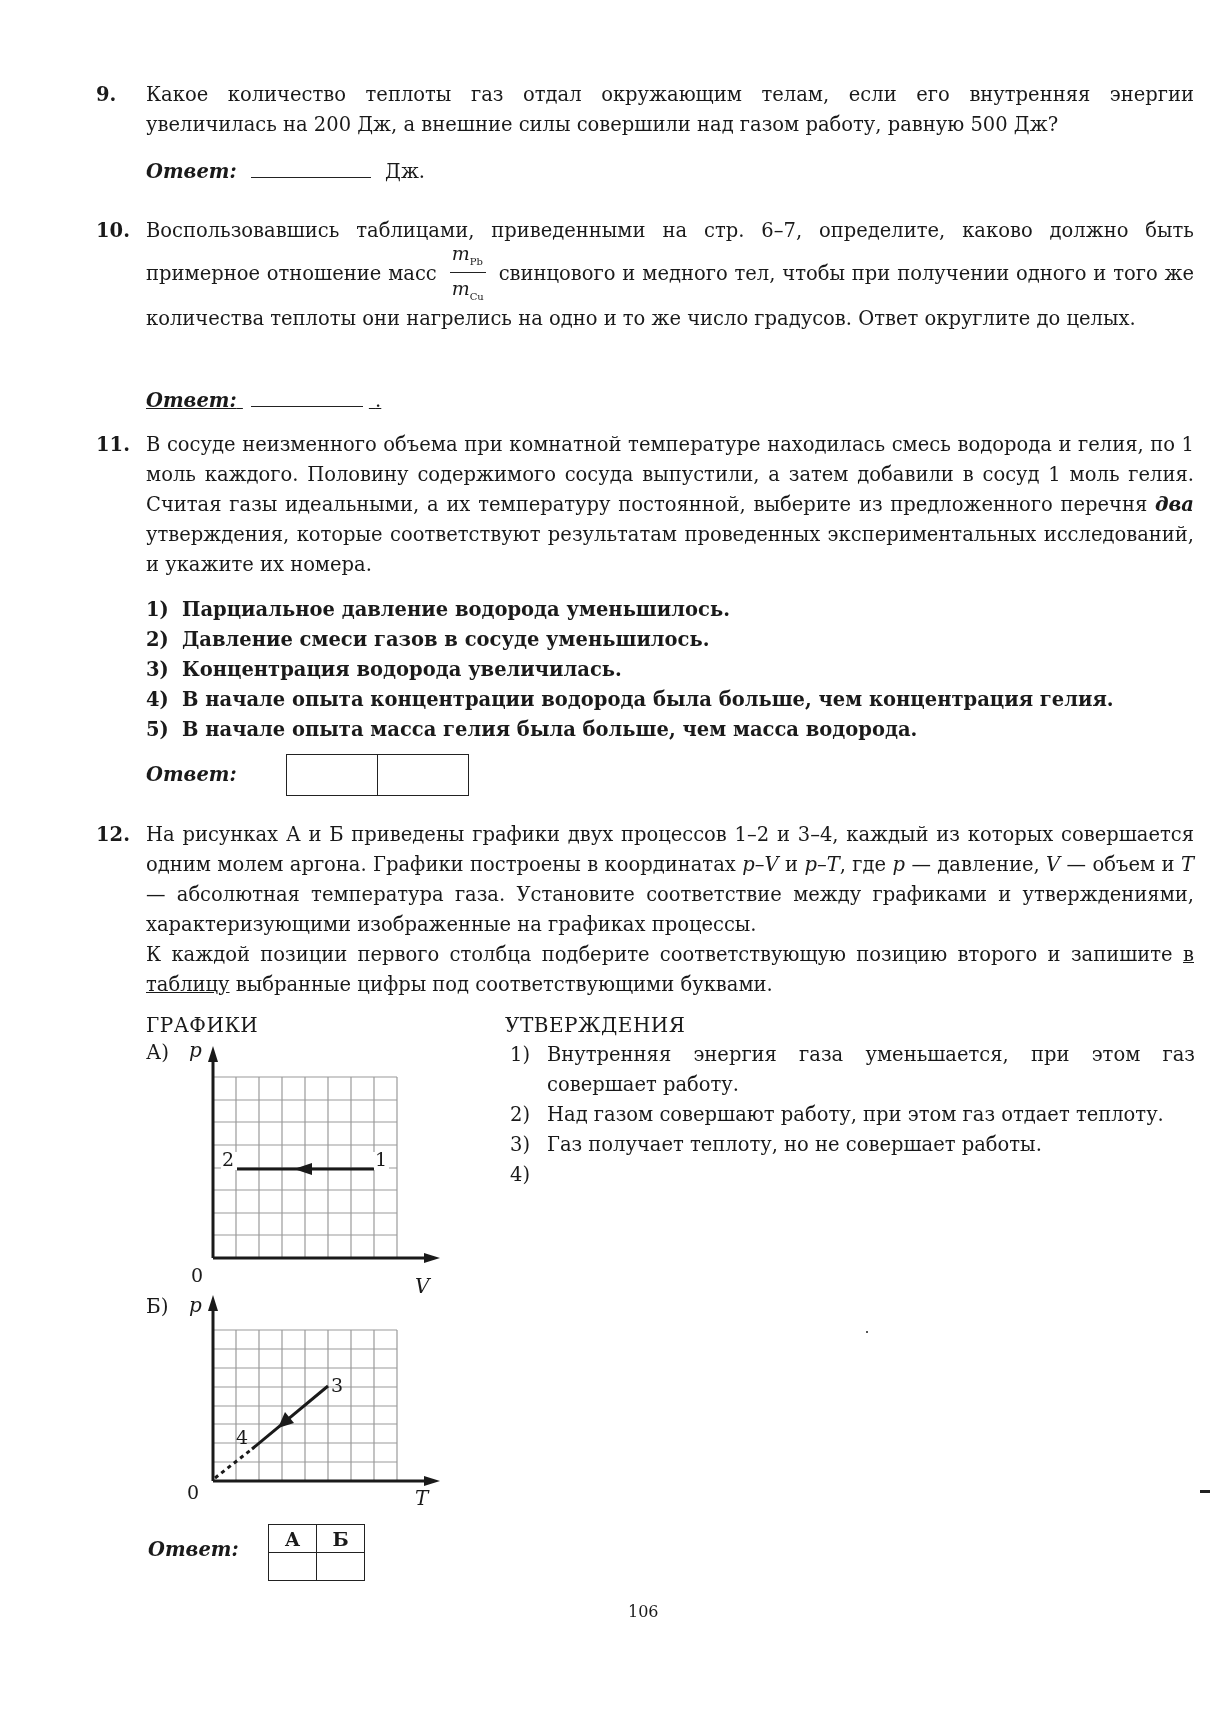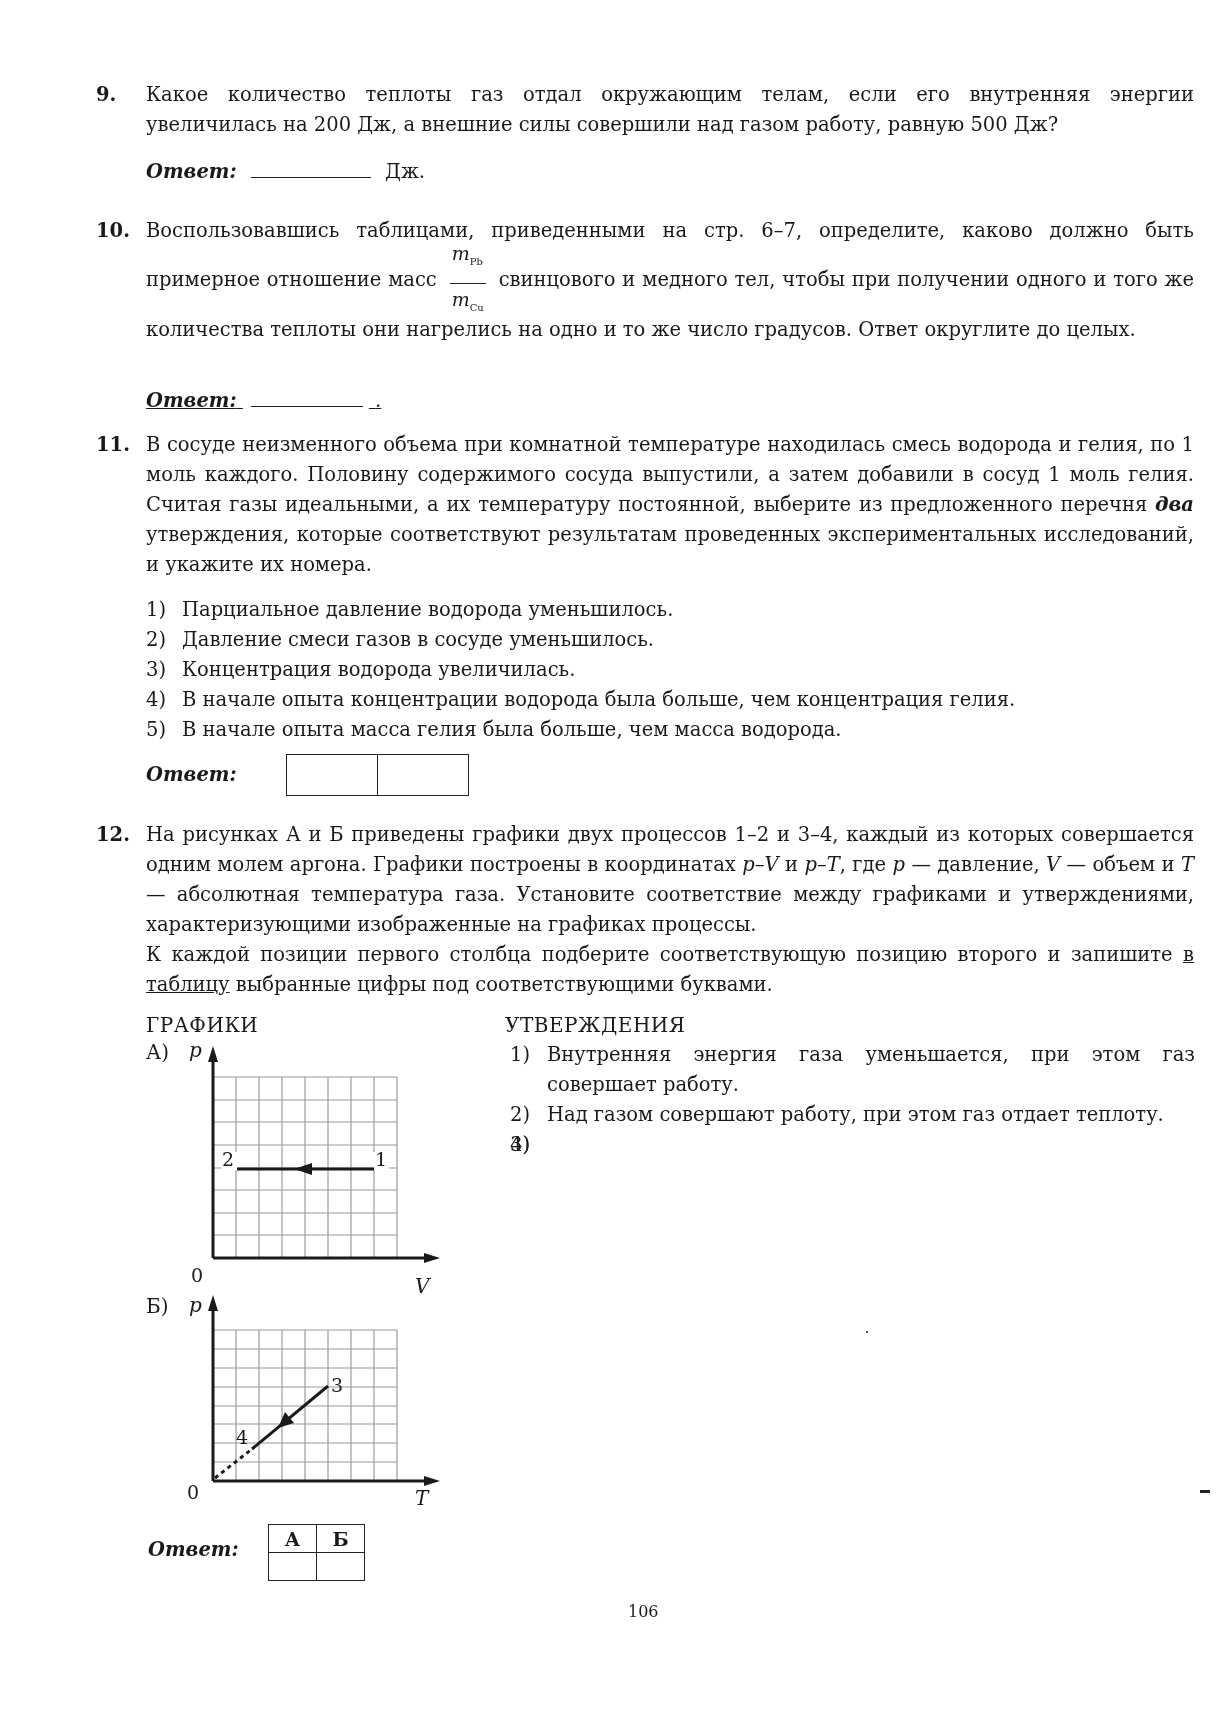--- a/index.html
+++ b/index.html
@@ -8,37 +8,37 @@
     font-family: "DejaVu Serif", "Liberation Serif", serif;
     color: #1a1a1a;
   }
   .page { position: absolute; left: 0; top: 0; width: 1216px; height: 1712px; }
   .q { position: absolute; left: 96px; width: 1098px; font-size: 19.5px; line-height: 30px; }
   .qnum { position: absolute; left: 0; top: 0; font-weight: bold; }
   .qtext { margin-left: 50px; text-align: justify; text-align-last: left; }
   .ans { position: absolute; font-size: 19.5px; }
   .ans-label { font-style: italic; font-weight: bold; }
   .blank { display: inline-block; border-bottom: 1.5px solid #222; vertical-align: baseline; height: 2px; }
-  .opts { position: absolute; left: 146px; font-size: 19.5px; line-height: 30px; }
+  .opts { position: absolute; left: 146px; font-size: 19.5px; line-height: 30px; font-weight: bold; }
   .opt { white-space: nowrap; }
   .opt .n { display: inline-block; width: 36px; }
   .boxes2 { display: inline-flex; border: 1.5px solid #222; height: 40px; vertical-align: middle; }
   .boxes2 .cell { width: 90px; height: 40px; }
   .boxes2 .cell + .cell { border-left: 1.5px solid #222; }
   .sec-title { position: absolute; font-size: 20px; letter-spacing: 0.5px; text-align: center; }
   .stmt { position: absolute; left: 510px; width: 685px; font-size: 19.5px; line-height: 30px; }
   .stmt .item { position: relative; padding-left: 37px; text-align: justify; text-align-last: left; }
   .stmt .item .n { position: absolute; left: 0; top: 0; }
   .graph-label { position: absolute; font-size: 20px; }
   .ab-table { position: absolute; left: 268px; top: 1524px; border-collapse: collapse; }
   .ab-table td { border: 1.5px solid #222; width: 47px; height: 27px; text-align: center; font-size: 19px; font-weight: bold; padding: 0; }
   .pagenum { position: absolute; left: 628px; top: 1602px; font-size: 16px; font-weight: normal; }
   .frac { display: inline-block; vertical-align: middle; text-align: center; margin: 0 6px; line-height: 1; position: relative; top: -2px; }
   .frac .num, .frac .den { display: block; font-style: italic; font-size: 19px; padding: 0 2px; }
-  .frac .num { border-bottom: 1.5px solid #222; padding-bottom: 16px; }
+  .frac .num { border-bottom: 1.5px solid #222; padding-bottom: 5px; }
   .frac .den { padding-top: 6px; }
   .frac sub { font-size: 10px; font-style: normal; }
   .u { text-decoration: underline; }
   svg text { font-family: "DejaVu Serif", "Liberation Serif", serif; }
   .edge-mark { position: absolute; left: 1200px; top: 1490px; width: 10px; height: 3px; background: #222; }
   .dot-speck { position: absolute; left: 866px; top: 1331px; width: 2px; height: 2px; background: #555; }
 </style>
 </head>
 <body>
 
@@ -171,21 +171,21 @@
     <text x="331" y="1392" font-size="19" fill="#1a1a1a">3</text>
     <text x="236" y="1444" font-size="19" fill="#1a1a1a">4</text>
     <text x="189" y="1312" font-size="20" font-style="italic" fill="#1a1a1a">p</text>
     <text x="187" y="1499" font-size="19" fill="#1a1a1a">0</text>
     <text x="415" y="1505" font-size="20" font-style="italic" fill="#1a1a1a">T</text>
   </svg>
 
   <div class="stmt" style="top:1040px;">
     <div class="item"><span class="n">1)</span><span>Внутренняя энергия газа уменьшается, при этом газ совершает работу.</span></div>
     <div class="item"><span class="n">2)</span><span>Над газом совершают работу, при этом газ отдает теплоту.</span></div>
-    <div class="item"><span class="n">3)</span></div>
+    <div class="item"><span class="n">3)</span><span>Газ получает теплоту, но не совершает работы.</span></div>
     <div class="item"><span class="n">4)</span></div>
   </div>
 
   <div class="ans" style="left:148px; top:1538px;">
     <span class="ans-label">Ответ:</span>
   </div>
   <table class="ab-table">
     <tbody>
         <tr>
       <td>А</td>

